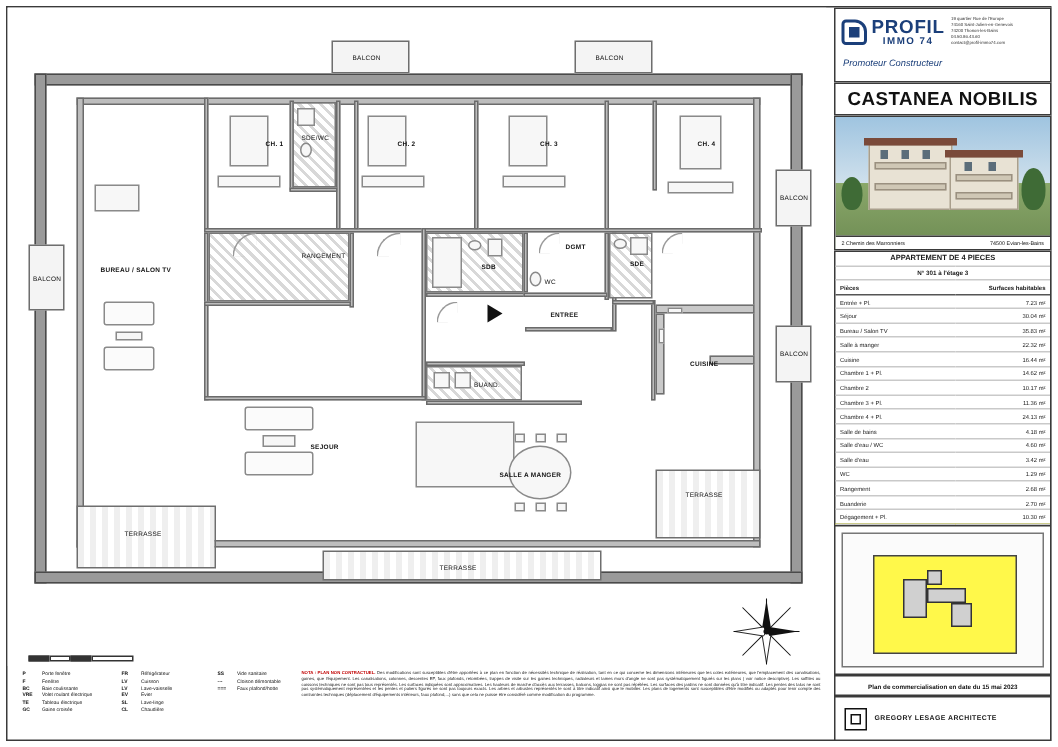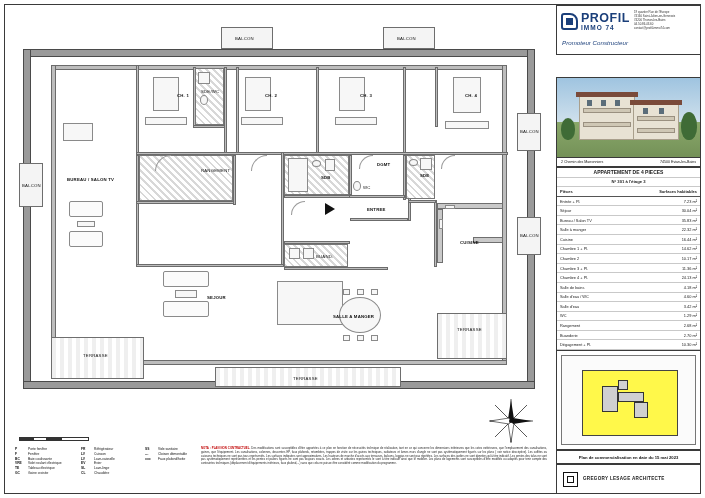--- a/index.html
+++ b/index.html
@@ -43,21 +43,21 @@
   .nota b{color:#c00000;}
 
   
   .right{position:absolute;left:556px;top:5px;width:145px;height:489px;}
   .card{position:absolute;box-sizing:border-box;border:1px solid #3a3a3a;background:#fff;}
 
   .logobox{left:0;top:0;width:145px;height:50px;}
   .logorow{position:absolute;left:4px;top:6px;display:flex;align-items:center;}
   .logomark{width:17px;height:17px;border:2px solid #1b3f7a;border-radius:3px 8px 3px 3px;box-sizing:border-box;position:relative;}
   .logomark:after{content:"";position:absolute;left:3px;top:3px;width:7px;height:7px;background:#1b3f7a;}
-  .logotxt{margin-left:3px;}
+  .logotxt{margin-left:3px;text-align:center;}
   .logotxt .t1{font-size:12.5px;font-weight:bold;color:#1b3f7a;letter-spacing:.5px;line-height:12px;}
   .logotxt .t2{font-size:6.5px;font-weight:bold;color:#1b3f7a;letter-spacing:1px;}
   .logosub{position:absolute;left:5px;top:33px;font-size:6.2px;color:#1b3f7a;font-style:italic;}
   .addr{position:absolute;right:4px;top:5px;width:62px;font-size:2.9px;line-height:1.35;color:#333;text-align:left;}
 
   .titlebox{left:0;top:50px;width:145px;height:22px;}
   .titletxt{position:absolute;inset:0;display:flex;align-items:center;justify-content:center;font-size:12.5px;font-weight:bold;letter-spacing:.3px;color:#111;}
 
   .photobox{left:0;top:72px;width:145px;height:90px;overflow:hidden;}
   .sky{position:absolute;left:0;top:0;width:100%;height:44px;background:linear-gradient(#9fc4e0,#cfe0ec);}
@@ -293,20 +293,23 @@
         </div>
       </div>
       <div class="logosub">Promoteur Constructeur</div>
       <div class="addr" style="white-space:pre-line;">19 quartier Rue de l'Europe
 74160 Saint-Julien-en-Genevois
 74200 Thonon-les-Bains
 04.50.86.43.60
 contact@profil-immo74.com</div>
     </div>
 
+    <div class="card titlebox">
+      <div class="titletxt">CASTANEA NOBILIS</div>
+    </div>
 
     <div class="card photobox">
       <div class="sky"></div>
       <div class="ground"></div>
       <div class="bldg" style="left:22px;top:18px;width:56px;height:44px;"></div>
       <div class="roof" style="left:19px;top:14px;width:62px;height:5px;"></div>
       <div class="bldg" style="left:76px;top:26px;width:46px;height:36px;"></div>
       <div class="roof" style="left:73px;top:22px;width:52px;height:5px;"></div>
       <div class="bal" style="left:26px;top:30px;width:48px;height:5px;"></div>
       <div class="bal" style="left:26px;top:44px;width:48px;height:5px;"></div>

